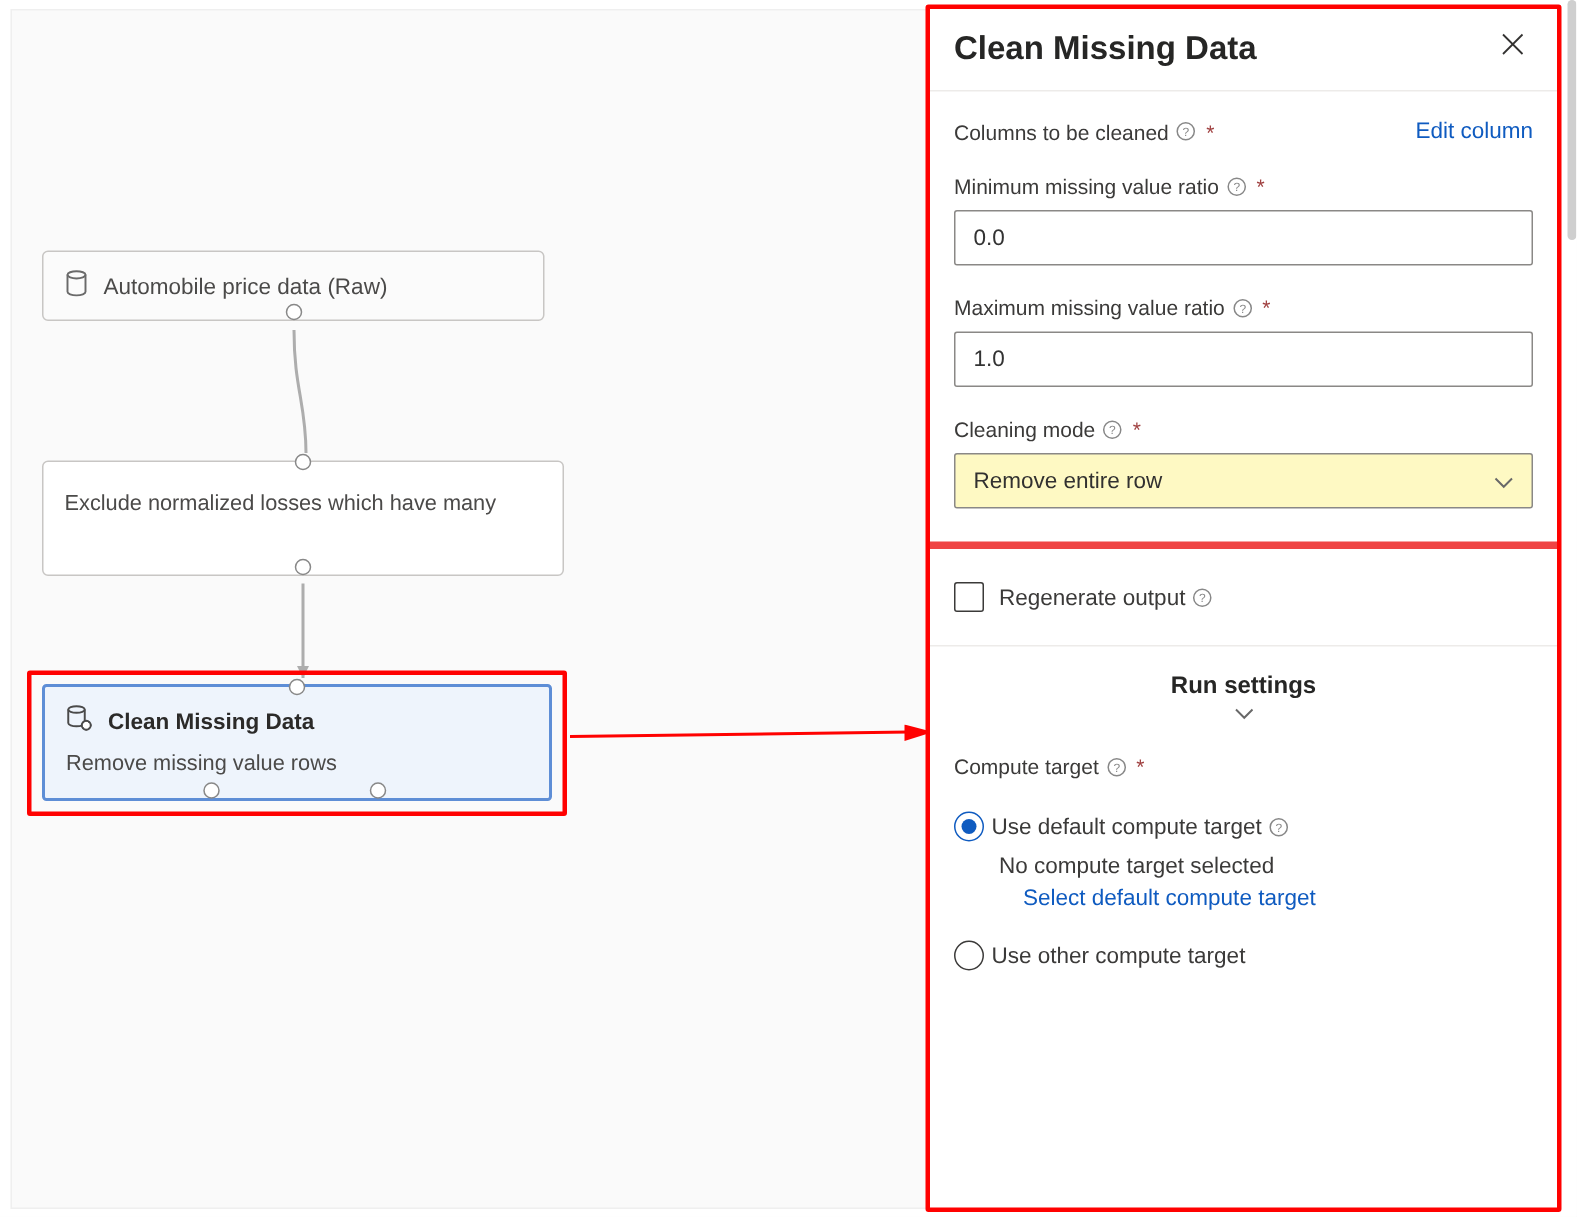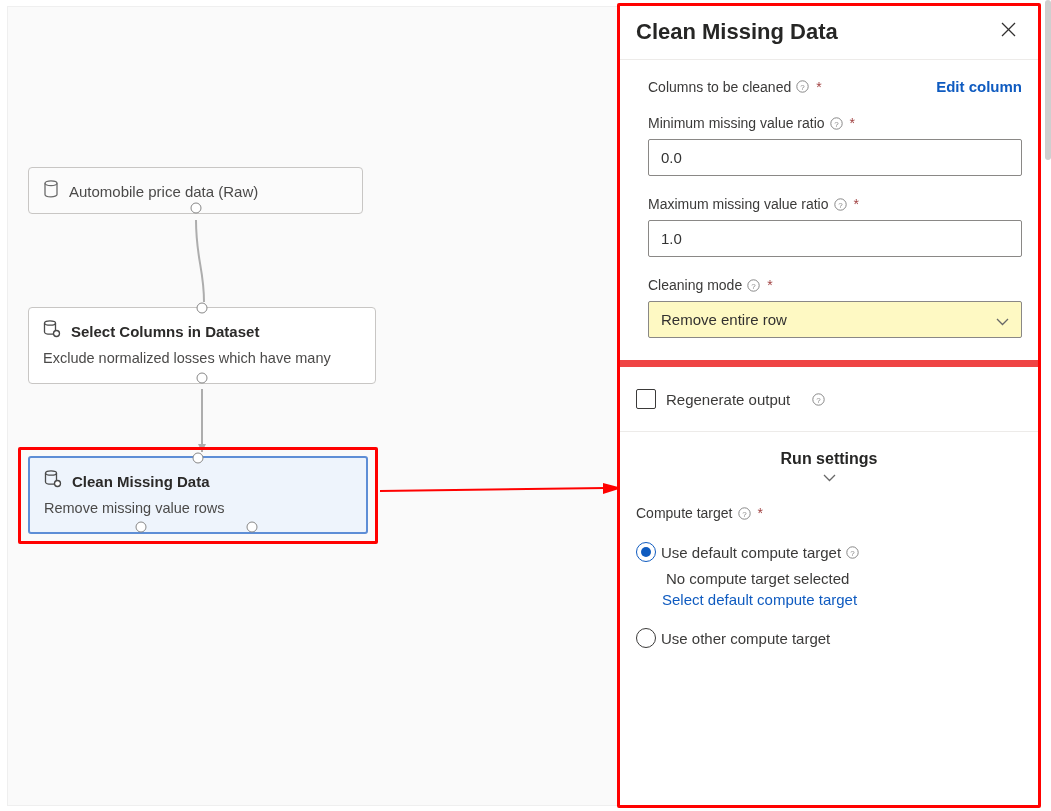--- a/index.html
+++ b/index.html
@@ -110,42 +110,41 @@
   .panel-title {
     font-size: 22px;
     font-weight: 700;
     color: #262625;
   }
   .close-x {
     cursor: pointer;
     padding: 4px;
   }
   .section {
-    padding: 18px 16px 22px 28px;
-    border-bottom: 7px solid #ef4444;
+    padding: 18px 16px 22px 16px;
+    border-bottom: 5px solid #ef4444;
   }
   .label-row {
     display: flex;
     align-items: center;
     justify-content: space-between;
     margin-bottom: 8px;
   }
   .field-label {
     font-size: 14px;
     color: #3b3a39;
     display: inline-flex;
     align-items: center;
     gap: 5px;
   }
   .req { color: #a04141; margin-left: 2px; }
   .link {
     color: #0f5bc0;
     font-size: 15px;
     cursor: pointer;
-    font-weight: bold;
   }
   .info-icon {
     display:inline-flex;
     vertical-align: middle;
   }
   .input-box {
     width: 100%;
     border: 1px solid #8a8886;
     border-radius: 2px;
     font-size: 15px;
@@ -187,21 +186,21 @@
     padding: 22px 16px;
     border-bottom: 1px solid #edebe9;
   }
   .cbox {
     width: 20px; height: 20px;
     border: 1px solid #3b3a39;
     border-radius: 2px;
     background: #fff;
     cursor: pointer;
   }
-  .checkbox-label { font-size: 15px; color: #3b3a39; display:inline-flex; align-items:center; gap:22px;}
+  .checkbox-label { font-size: 15px; color: #3b3a39; display:inline-flex; align-items:center; gap:5px;}
   .run-section { padding: 18px 16px 10px 16px; }
   .run-header {
     display: flex;
     align-items: center;
     justify-content: space-between;
     cursor: pointer;
     flex-direction: column;
   }
   .run-title { font-size: 16px; font-weight: 700; color: #262625; }
   .radio-group { margin-top: 10px; }
@@ -228,21 +227,21 @@
     background: #0f5bc0;
   }
   .radio-label { font-size: 15px; color:#3b3a39; display:inline-flex; align-items:center; gap:5px;}
   .sub-note {
     margin-left: 30px;
     font-size: 15px;
     color: #3b3a39;
     margin-top: 0px;
   }
   .sub-link {
-    margin-left: 26px;
+    margin-left: 46px;
     color: #0f5bc0;
     font-size: 15px;
     cursor: pointer;
     margin-top: 4px;
   }
   .scrollbar-track {
     position: absolute;
     right: 0; top: 0;
     width: 6px; height: 100%;
     background: transparent;
@@ -279,31 +278,20 @@
 
     <div class="wire" style="left:186px; top:212px; width:20px; height:84px;">
       <svg width="20" height="84">
         <path d="M2 1 C2 40, 10 50, 10 83" stroke="#adadad" stroke-width="2" fill="none"></path>
       </svg>
     </div>
 
     <div id="node2" class="node">
       <div class="port" style="top:0; left:50%;"></div>
       <div class="pad">
-        <div class="node-row">
-          <span class="icon-dbgear">
-            <svg width="18" height="18" viewBox="0 0 18 18" fill="none" stroke="#4a4a4a" stroke-width="1.3">
-              <ellipse cx="7" cy="3" rx="5.5" ry="2.2"></ellipse>
-              <path d="M1.5 3 V12 a5.5 2.2 0 0 0 11 0 V3"></path>
-              <circle cx="13.5" cy="13.5" r="3" fill="#fff"></circle>
-              <path d="M13.5 10 v1 M13.5 16 v1 M10 13.5 h1 M16 13.5 h1 M11.2 11.2 l.7 .7 M15.1 15.1 l.7 .7 M15.8 11.2 l-.7 .7 M11.9 15.1 l-.7 .7"></path>
-            </svg>
-          </span>
-          <span class="node-title bold">Select Columns in Dataset</span>
-        </div>
         <div class="node-sub">Exclude normalized losses which have many</div>
       </div>
       <div class="port" style="bottom:-6px; left:50%; top:auto;"></div>
     </div>
 
     <div class="wire" style="left:192px; top:382px; width:4px; height:63px;">
       <svg width="4" height="63">
         <line x1="2" y1="0" x2="2" y2="63" stroke="#adadad" stroke-width="2"></line>
         <polygon points="-2,55 6,55 2,63" fill="#adadad"></polygon>
       </svg>

